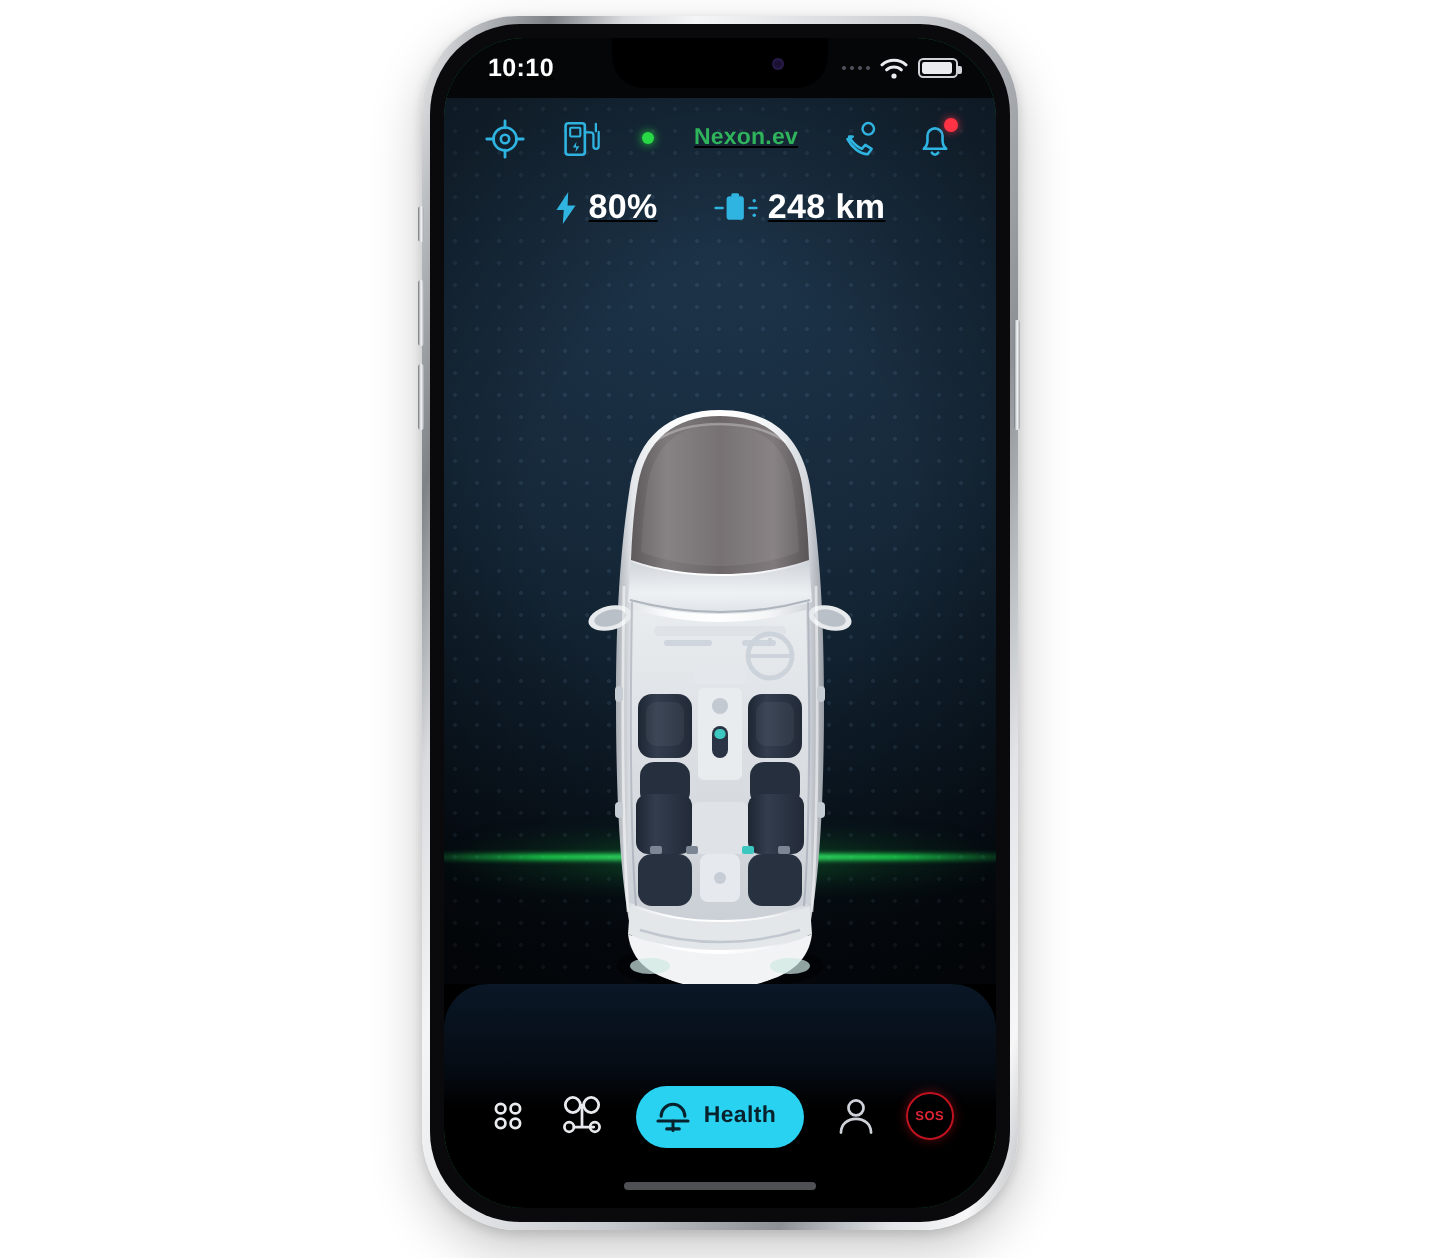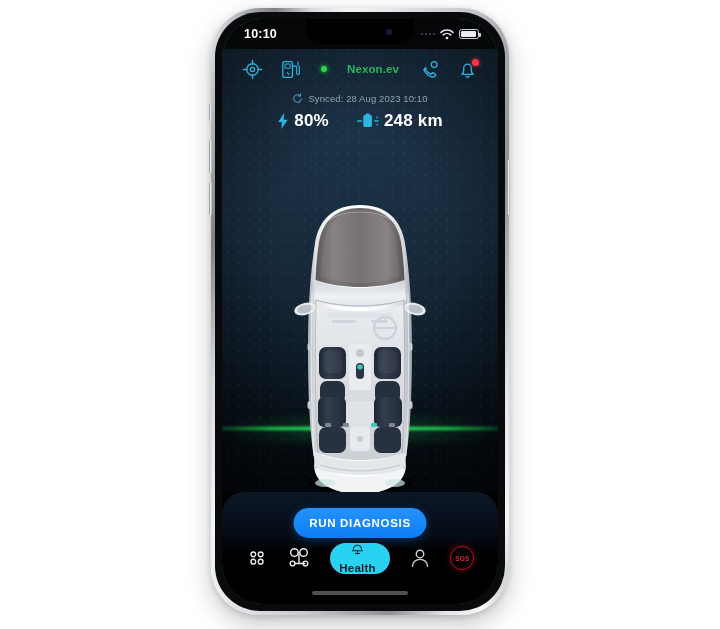--- a/index.html
+++ b/index.html
@@ -50,20 +50,21 @@
   .btn-right { left: 507px; width: 3px; }
   .b-mute { top: 103px; height: 18px; }
   .b-vup  { top: 140px; height: 33px; }
   .b-vdn  { top: 182px; height: 33px; }
   .b-pwr  { top: 160px; height: 55px; }
 
   
   #app {
     position: absolute; inset: 0;
     background: #15803d;
+    text-decoration: underline;
   }
 
   
   #statusbar {
     position: relative;
     height: 30px;
     background: #050608;
     display: flex;
     align-items: center;
     justify-content: space-between;
@@ -243,21 +244,21 @@
 
   
   #tabbar {
     position: absolute;
     left: 0; right: 0; bottom: 26px;
     height: 40px;
     display: flex; align-items: center; justify-content: space-around;
     padding: 0 14px;
     box-sizing: border-box;
   }
-  .tab { display: flex; align-items: center; justify-content: center; cursor: pointer; flex-direction: column; }
+  .tab { display: flex; align-items: center; justify-content: center; cursor: pointer; }
   #tab-health {
     background: #2ad2f2;
     border-radius: 16px;
     height: 31px;
     padding: 0 14px 0 9px;
     gap: 6px;
   }
   #tab-health-label {
     color: #07222c; font-size: 11.5px; font-weight: bold; letter-spacing: .2px;
   }
@@ -342,27 +343,20 @@
               <span id="bell-wrap">
                 <svg class="nav-ic" viewBox="0 0 24 24">
                   <path d="M5.6 17.6h12.8c-1.5-1.4-2.1-2.8-2.1-4.8v-2.6a4.3 4.3 0 0 0-8.6 0v2.6c0 2-.6 3.4-2.1 4.8z" fill="none" stroke="#2fb3e0" stroke-width="1.5" stroke-linejoin="round"></path>
                   <path d="M10.2 19.8a2 2 0 0 0 3.6 0" fill="none" stroke="#2fb3e0" stroke-width="1.5" stroke-linecap="round"></path>
                 </svg>
                 <span id="bell-dot"></span>
               </span>
             </div>
           </div>
 
-          <div id="syncrow">
-            <svg width="11" height="11" viewBox="0 0 24 24">
-              <path d="M20.2 12a8.2 8.2 0 1 1-2.4-5.8" fill="none" stroke="#4f9cc4" stroke-width="2.2" stroke-linecap="round"></path>
-              <path d="M18.4 1.8v5h-5" fill="none" stroke="#4f9cc4" stroke-width="2.2" stroke-linecap="round" stroke-linejoin="round"></path>
-            </svg>
-            <span id="sync-text">Synced: 28 Aug 2023 10:10</span>
-          </div>
 
           <div id="statsrow">
             <div class="stat">
               <svg width="12" height="16" viewBox="0 0 14 20">
                 <path d="M8.4 0L1 11.2h4.6L5 20l8-11.6H8z" fill="#2fb3e0"></path>
               </svg>
               <span class="stat-val">80%</span>
             </div>
             <div class="stat">
               <svg width="22" height="16" viewBox="0 0 28 20">
@@ -510,21 +504,20 @@
             <rect x="22.5" y="200" width="4" height="8" rx="2" fill="#c6ccd3"></rect>
             <rect x="123.5" y="142" width="4" height="8" rx="2" fill="#c6ccd3"></rect>
             <rect x="123.5" y="200" width="4" height="8" rx="2" fill="#c6ccd3"></rect>
           </svg>
 
           <div id="hero-vig"></div>
         </div>
 
         <div id="bottom">
           <div id="action-card"></div>
-          <button id="run-btn">RUN DIAGNOSIS</button>
 
           <div id="tabbar">
 
             <div class="tab">
               <svg width="22" height="22" viewBox="0 0 24 24">
                 <circle cx="8" cy="8" r="2.6" fill="none" stroke="#e8eaee" stroke-width="1.5"></circle>
                 <circle cx="16" cy="8" r="2.6" fill="none" stroke="#e8eaee" stroke-width="1.5"></circle>
                 <circle cx="8" cy="16" r="2.6" fill="none" stroke="#e8eaee" stroke-width="1.5"></circle>
                 <circle cx="16" cy="16" r="2.6" fill="none" stroke="#e8eaee" stroke-width="1.5"></circle>
               </svg>

